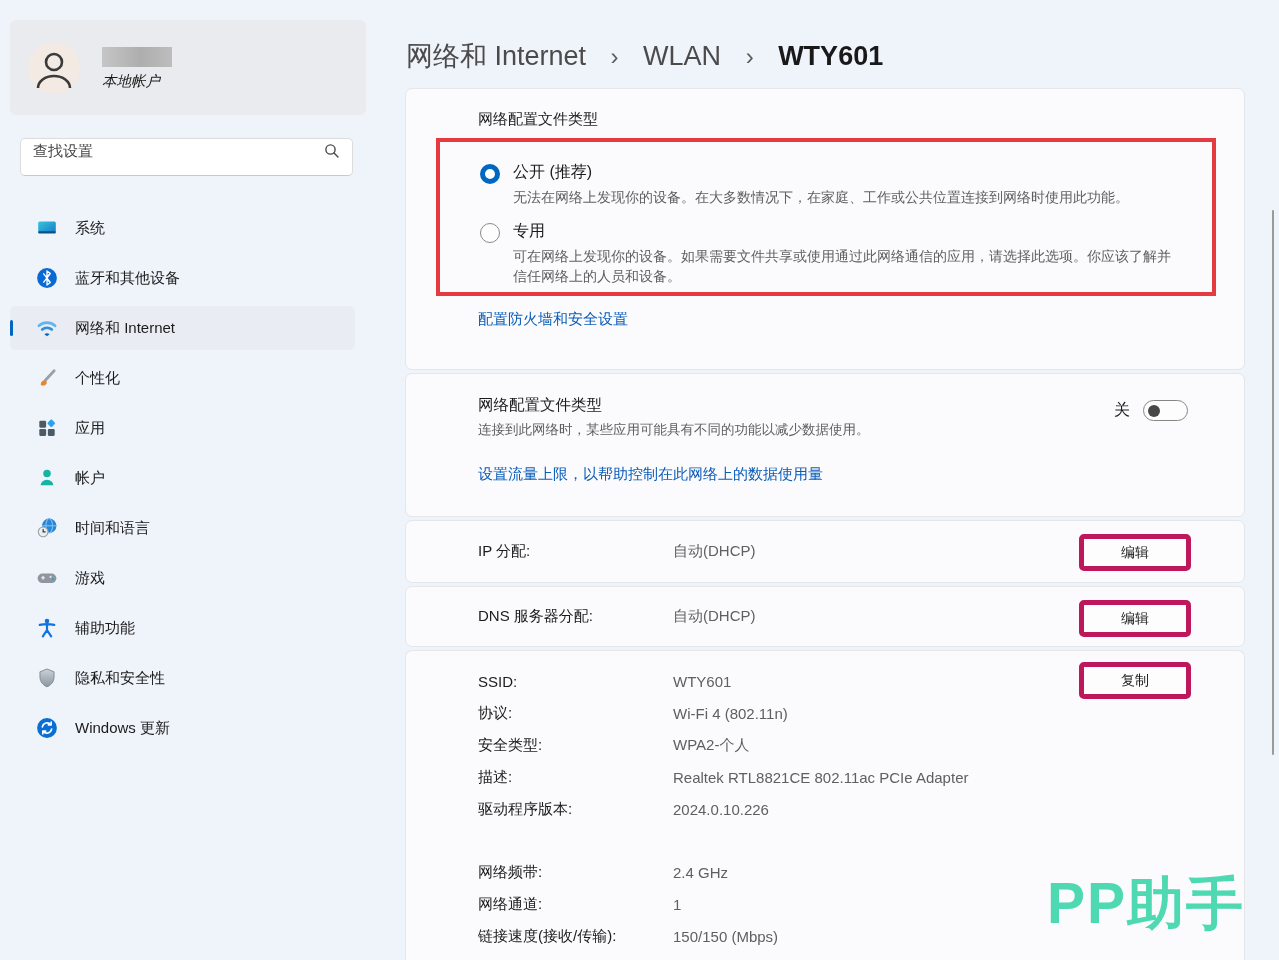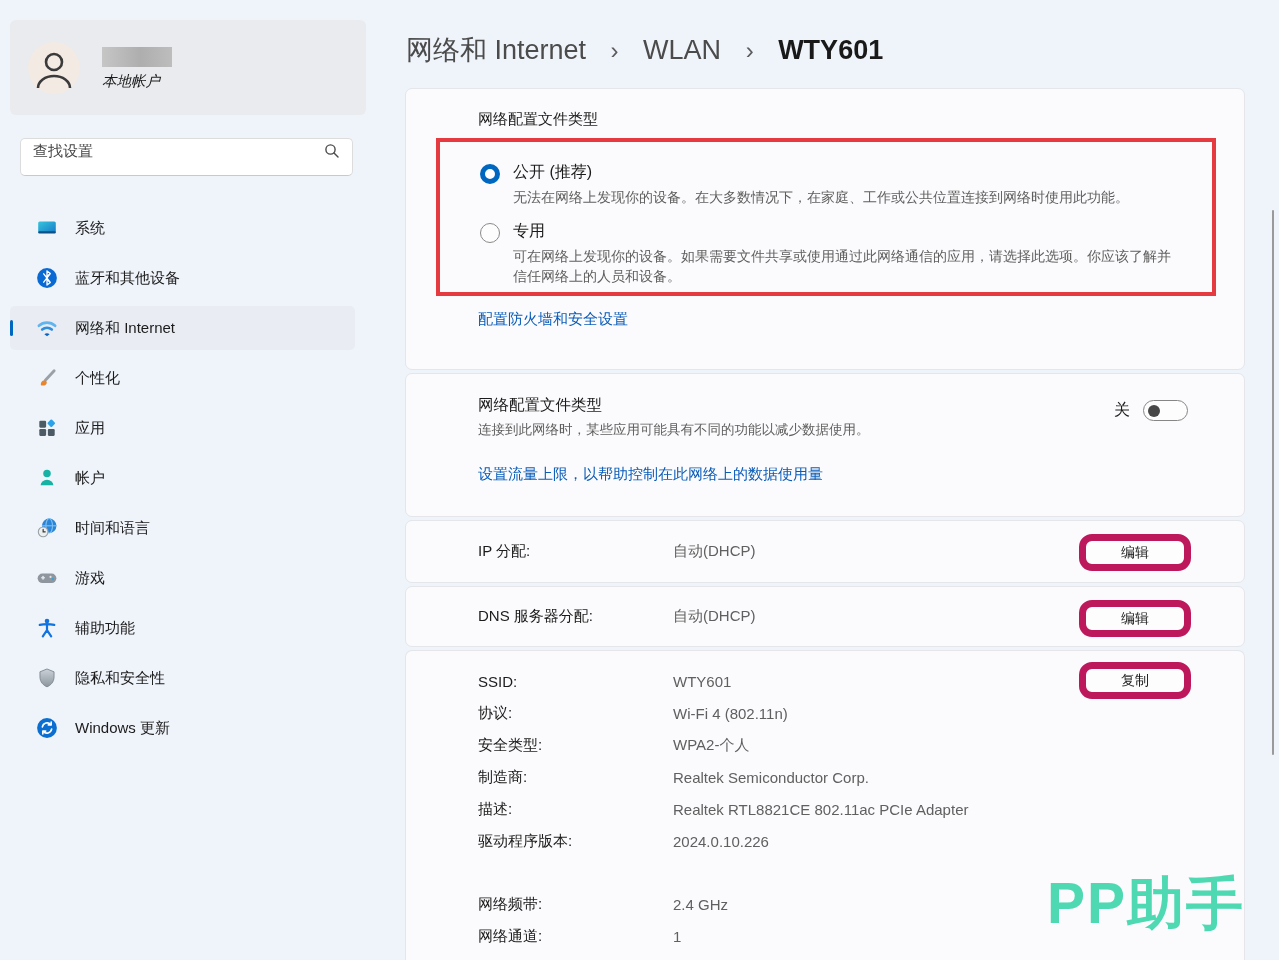--- a/index.html
+++ b/index.html
@@ -42,21 +42,21 @@
   .nav-item .icon { width:22px; height:22px; display:flex; align-items:center; justify-content:center; }
   .nav-item .label { margin-left:17px; font-size:15px; color:#1b1b1b; }
   .nav-item.selected { background:#e9edf3; }
   .nav-item.selected .accent-pill {
     position:absolute; left:0; top:14px; width:3px; height:16px;
     border-radius:2px; background:var(--accent,#0067c0);
   }
 
   
   .main { position:absolute; left:405px; top:0; width:840px; height:960px; }
-  .breadcrumb { position:absolute; left:1px; top:32px; font-size:27px; color:#4b4b4b; white-space:nowrap; }
+  .breadcrumb { position:absolute; left:1px; top:38px; font-size:27px; color:#4b4b4b; white-space:nowrap; }
   .breadcrumb .sep { margin:0 17px; color:#5c5c5c; font-size:24px; }
   .breadcrumb .crumb { cursor:pointer; }
   .breadcrumb .current { color:#191919; font-weight:700; }
 
   .card {
     position:absolute; left:0; width:840px;
     background:#fbfbfd; border:1px solid #e4e6ea; border-radius:7px;
   }
   .card1 { top:88px; height:282px; }
   .card2 { top:373px; height:144px; }
@@ -97,21 +97,21 @@
     position:absolute; left:4px; top:3.5px; width:12px; height:12px;
     border-radius:50%; background:#474747;
   }
 
   .kv-row { display:flex; align-items:center; height:100%; padding-left:72px; font-size:15px; }
   .kv-label { width:195px; color:#1b1b1b; }
   .kv-value { color:#606060; }
 
   .btn {
     position:absolute; right:53px; width:112px; height:37px;
-    background:#fdfdfd; border:7px solid #be185d; border-radius:13px;
+    background:#fdfdfd; border:5px solid #be185d; border-radius:5px;
     font-size:14px; color:#1b1b1b; font-family:inherit; cursor:pointer;
   }
   .card3 .btn, .card4 .btn { top:13px; }
   .card5 .copy-btn { top:11px; }
 
   .props { padding-top:14px; }
   .prop-row { display:flex; align-items:center; height:32px; padding-left:72px; font-size:15px; }
   .prop-row .kv-label { width:195px; }
   .props-gap { height:31px; }
 
@@ -360,24 +360,20 @@
       </div>
       <div class="prop-row">
         <span class="kv-label">协议:</span>
         <span class="kv-value">Wi-Fi 4 (802.11n)</span>
       </div>
       <div class="prop-row">
         <span class="kv-label">安全类型:</span>
         <span class="kv-value">WPA2-个人</span>
       </div>
       <div class="prop-row">
-        <span class="kv-label">制造商:</span>
-        <span class="kv-value">Realtek Semiconductor Corp.</span>
-      </div>
-      <div class="prop-row">
         <span class="kv-label">描述:</span>
         <span class="kv-value">Realtek RTL8821CE 802.11ac PCIe Adapter</span>
       </div>
       <div class="prop-row">
         <span class="kv-label">驱动程序版本:</span>
         <span class="kv-value">2024.0.10.226</span>
       </div>
       <div class="props-gap"></div>
       <div class="prop-row">
         <span class="kv-label">网络频带:</span>

